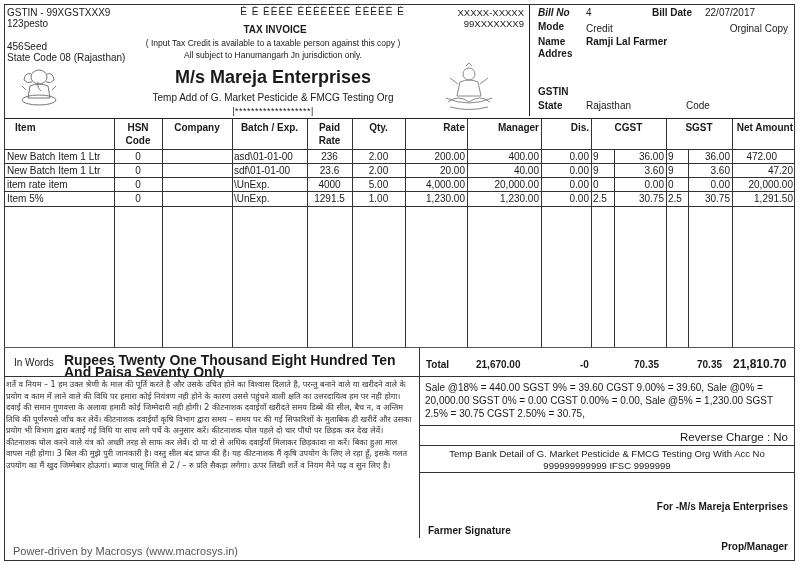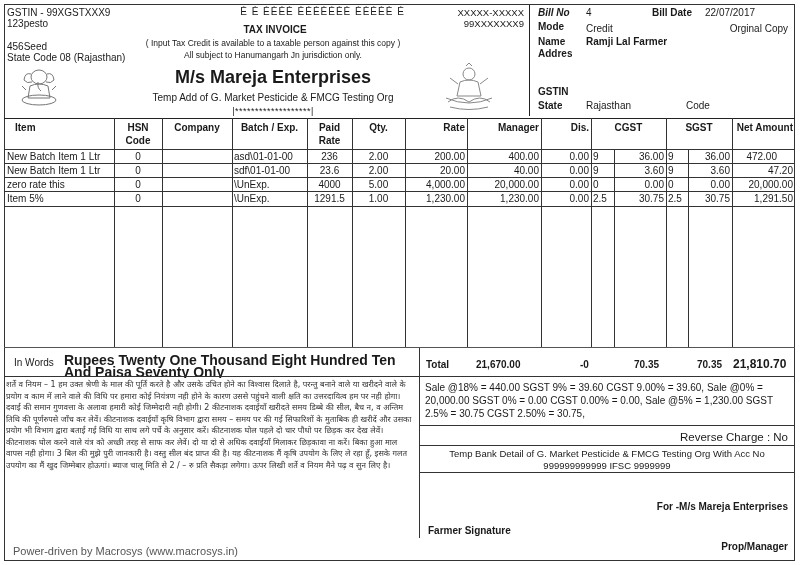--- a/index.html
+++ b/index.html
@@ -151,21 +151,21 @@
     <div class="cell c" data-name="cell-paid-rate" style="left: 307px; top: 165px; width: 45px;">23.6</div>
     <div class="cell c" data-name="cell-qty" style="left: 352px; top: 165px; width: 53px;">2.00</div>
     <div class="cell r" data-name="cell-rate" style="left: 405px; top: 165px; width: 60px;">20.00</div>
     <div class="cell r" data-name="cell-amount" style="left: 467px; top: 165px; width: 72px;">40.00</div>
     <div class="cell r" data-name="cell-dis" style="left: 541px; top: 165px; width: 48px;">0.00</div>
     <div class="cell" data-name="cell-cgst-pct" style="left: 593px; top: 165px; width: 20px;">9</div>
     <div class="cell r" data-name="cell-cgst-amt" style="left: 614px; top: 165px; width: 50px;">3.60</div>
     <div class="cell" data-name="cell-sgst-pct" style="left: 668px; top: 165px; width: 20px;">9</div>
     <div class="cell r" data-name="cell-sgst-amt" style="left: 688px; top: 165px; width: 42px;">3.60</div>
     <div class="cell r" data-name="cell-net" style="left: 732px; top: 165px; width: 61px;">47.20</div>
-    <div class="cell" data-name="cell-item" style="left: 7px; top: 179px; width: 105px;">zero rate this</div>
+    <div class="cell" data-name="cell-item" style="left: 7px; top: 179px; width: 105px;">item rate item</div>
     <div class="cell c" data-name="cell-hsn" style="left: 114px; top: 179px; width: 48px;">0</div>
     <div class="cell" data-name="cell-company" style="left: 162px; top: 179px; width: 70px;"></div>
     <div class="cell" data-name="cell-batch" style="left: 234px; top: 179px; width: 72px;">\UnExp.</div>
     <div class="cell c" data-name="cell-paid-rate" style="left: 307px; top: 179px; width: 45px;">4000</div>
     <div class="cell c" data-name="cell-qty" style="left: 352px; top: 179px; width: 53px;">5.00</div>
     <div class="cell r" data-name="cell-rate" style="left: 405px; top: 179px; width: 60px;">4,000.00</div>
     <div class="cell r" data-name="cell-amount" style="left: 467px; top: 179px; width: 72px;">20,000.00</div>
     <div class="cell r" data-name="cell-dis" style="left: 541px; top: 179px; width: 48px;">0.00</div>
     <div class="cell" data-name="cell-cgst-pct" style="left: 593px; top: 179px; width: 20px;">0</div>
     <div class="cell r" data-name="cell-cgst-amt" style="left: 614px; top: 179px; width: 50px;">0.00</div>

